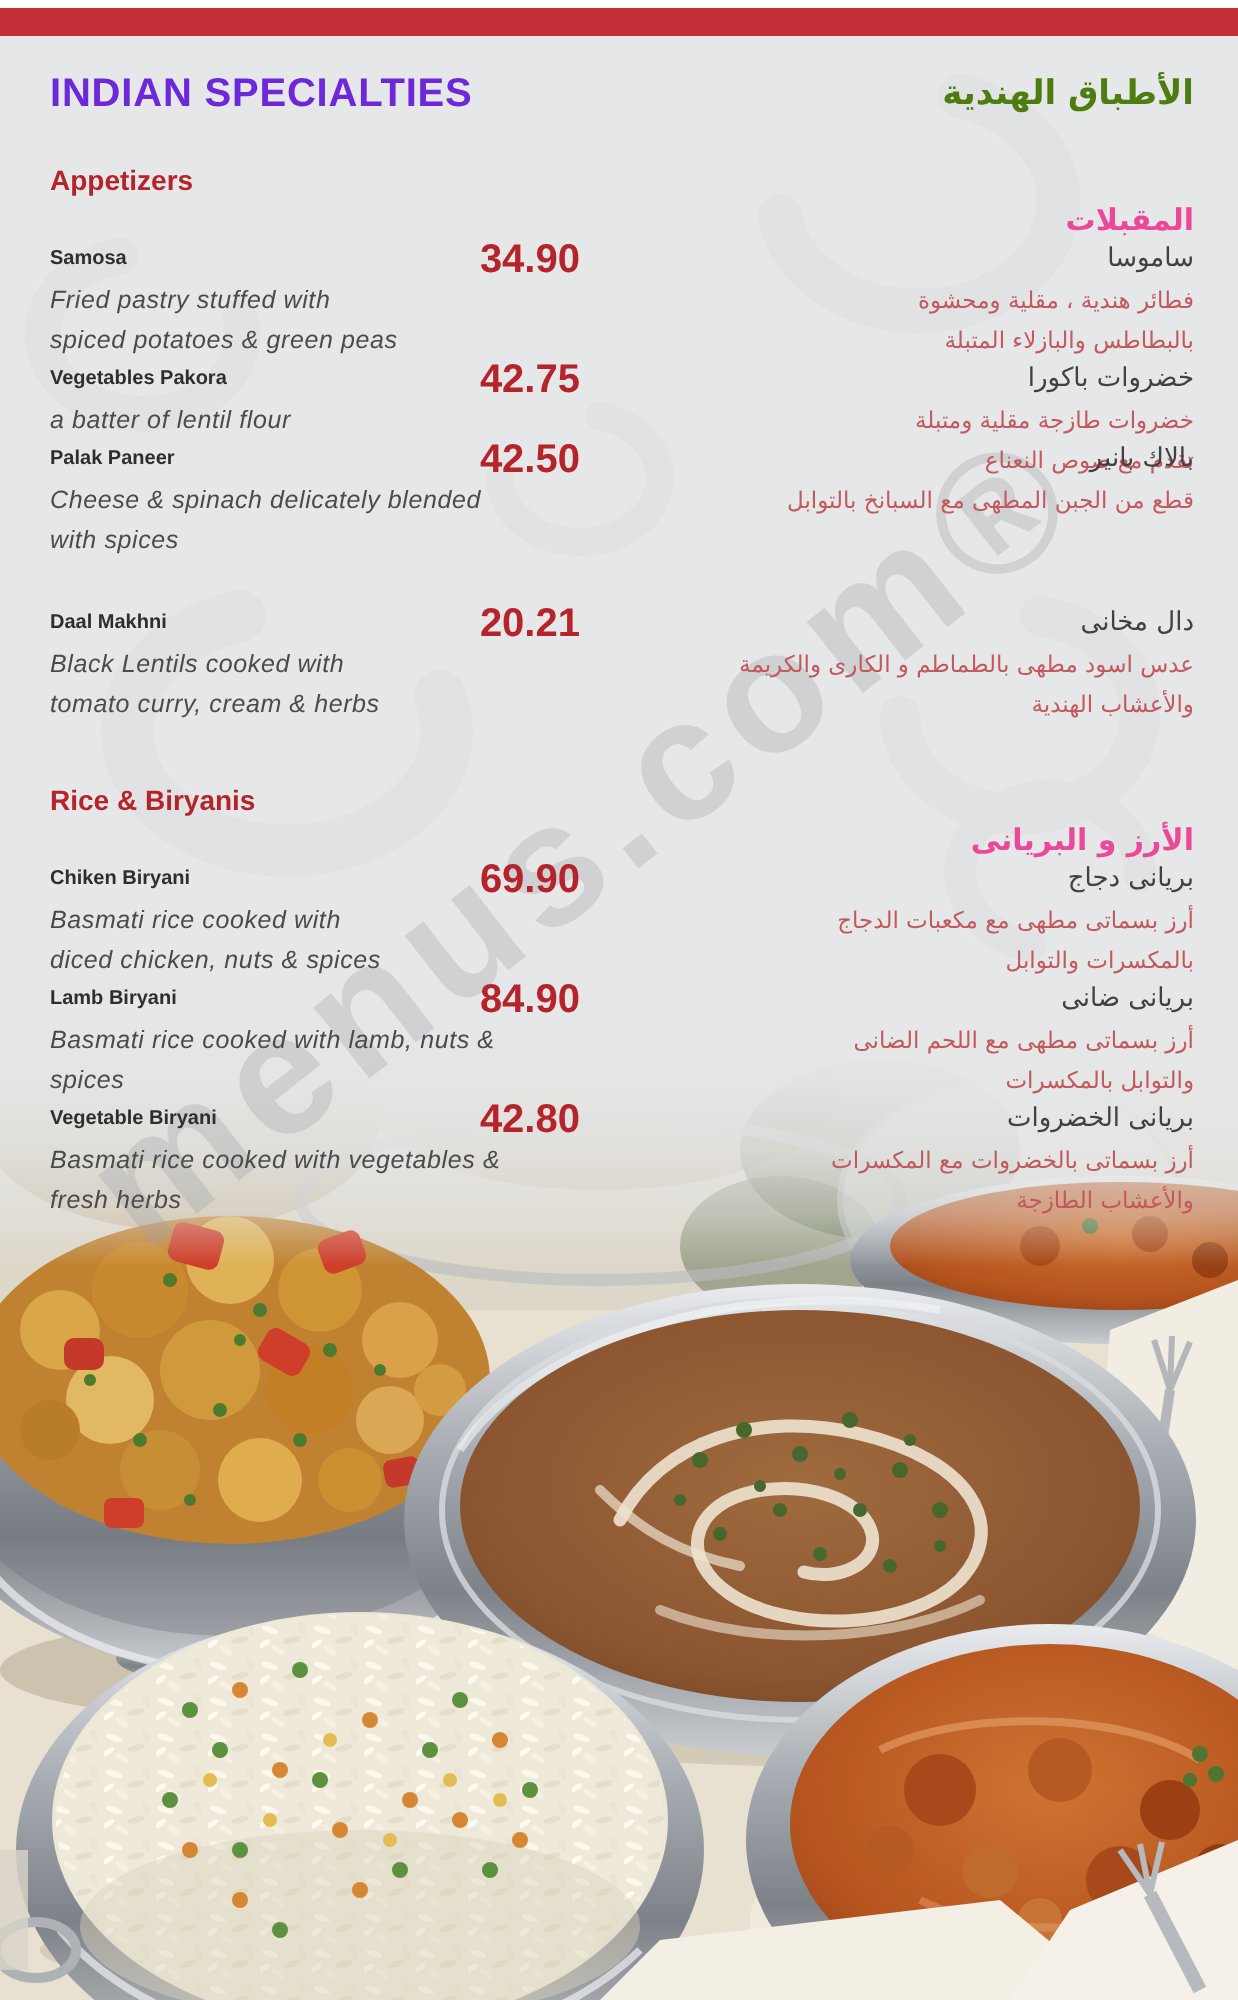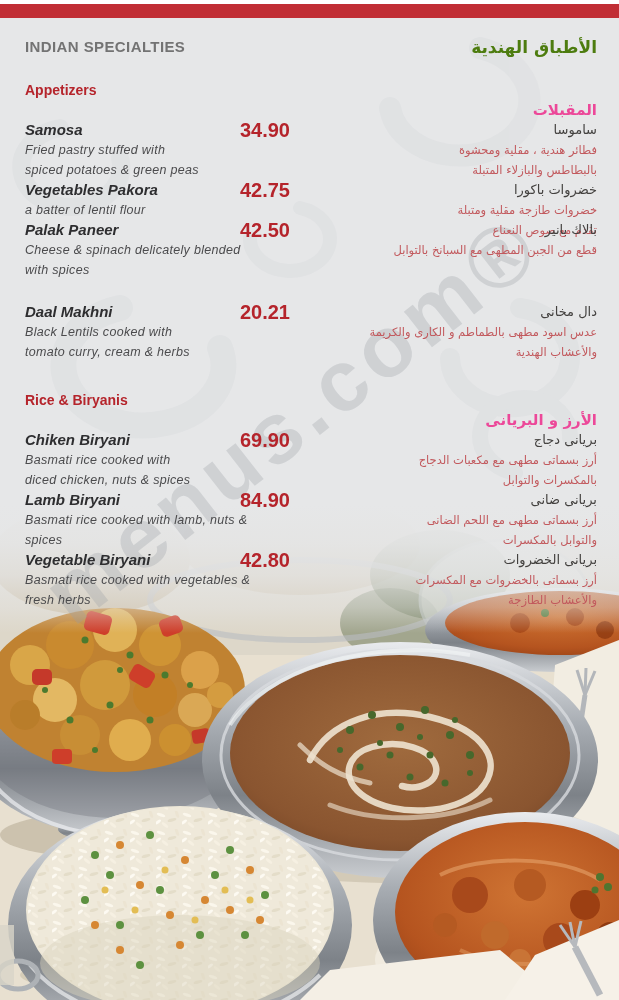--- a/index.html
+++ b/index.html
@@ -30,34 +30,34 @@
   .watermark {
     position:absolute; left:55px; top:555px; z-index:3;
     font-size:86px; font-weight:bold; letter-spacing:6px;
     color:#9ba0a6; opacity:0.30; white-space:nowrap;
     transform:rotate(-38deg); transform-origin:0 50%;
     pointer-events:none;
   }
   .content { position:absolute; left:0; top:18px; width:619px; z-index:4; }
 
   .title-row { display:flex; justify-content:space-between; align-items:flex-start; margin:17px 22px 0 25px; }
-  .title-en { font-size:15px; font-weight:bold; color:#737373; letter-spacing:0.4px; line-height:24px; }
+  .title-en { font-size:20px; font-weight:bold; color:#6d28d9; letter-spacing:0.4px; line-height:24px; }
   .title-ar { font-family:"DejaVu Sans", sans-serif; font-size:17px; font-weight:bold; color:#4d7c0f; line-height:24px; direction:rtl; }
 
   .sec-head { display:flex; justify-content:space-between; margin:0 22px 0 25px; line-height:20px;flex-direction:column; }
   .sec-head .en { font-size:14px; font-weight:bold; color:#b5242b; }
   .sec-head .ar { font-family:"DejaVu Sans", sans-serif; font-size:15px; font-weight:bold; color:#ec4899; direction:rtl; }
   .mt-sec1 { margin-top:21px; }
   .mt-sec2 { margin-top:19px; }
   .mt-sec3 { margin-top:28px; }
 
   .item { position:relative; margin:0 22px 0 25px; }
   .item.gap { margin-top:22px; }
   .item .en-block { width:300px; }
-  .item .name { font-size:15px; font-weight:bold; color:#2e2e30; line-height:20px;font-style:italic; }
+  .item .name { font-size:10px; font-weight:bold; color:#2e2e30; line-height:20px; }
   .item .desc { font-size:12.5px; font-style:italic; color:#4b4b4d; line-height:20px; letter-spacing:0.3px; }
   .item .price {
     position:absolute; left:195px; top:0; width:70px;
     text-align:right; font-size:20px; font-weight:bold; color:#b5242b; line-height:20px;
   }
   .item .ar-block {
     position:absolute; right:0; top:0; text-align:right; direction:rtl;
     font-family:"DejaVu Sans", sans-serif;
   }
   .item .name-ar { font-size:13px; color:#43413f; line-height:20px; }

